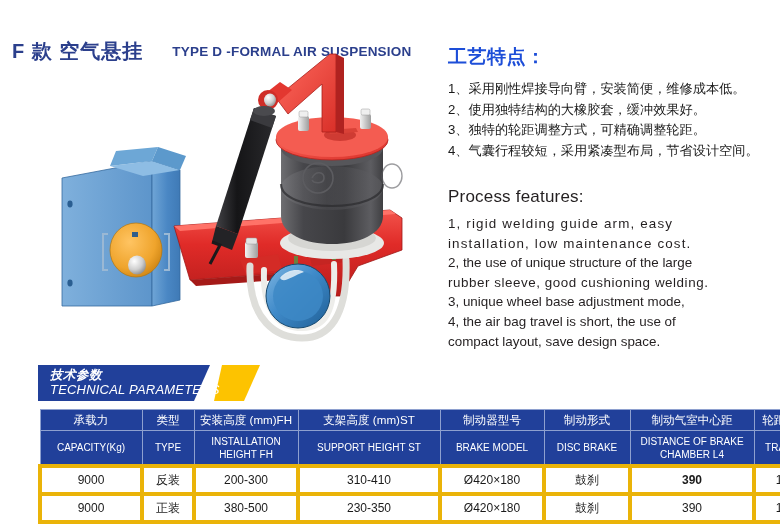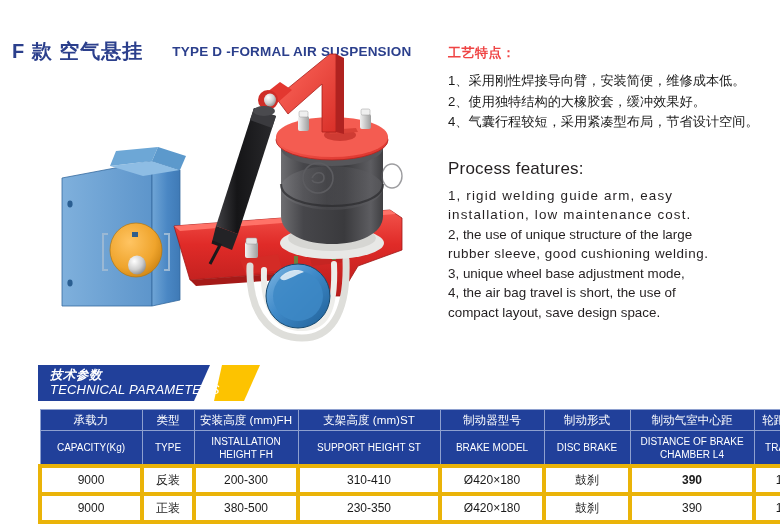--- a/index.html
+++ b/index.html
@@ -18,21 +18,21 @@
   .title-cn{font-size:20px;font-weight:bold;color:#2b3f8c;letter-spacing:1px;white-space:nowrap;}
   .title-en{font-size:13.5px;font-weight:bold;color:#2b3f8c;letter-spacing:.2px;white-space:nowrap;}
 
   
   .product{position:absolute;left:40px;top:38px;width:400px;height:325px;}
   .product svg{display:block;width:100%;height:100%;}
 
   
   .features{position:absolute;left:448px;top:44px;width:326px;}
   .feat-head-cn{
-    font-size:13px;font-weight:bold;color:#ef4444;margin:0 0 9px 0;letter-spacing:.5px;
+    font-size:19px;font-weight:bold;color:#1d4ed8;margin:0 0 9px 0;letter-spacing:.5px;
   }
   .feat-list-cn{margin:0;padding:0;list-style:none;}
   .feat-list-cn li{
     font-size:13.2px;color:#1a1a1a;line-height:20.5px;white-space:nowrap;
   }
   .feat-list-cn li.wrap{white-space:normal;}
 
   .feat-head-en{
     font-size:17px;color:#231f20;margin:26px 0 7px 0;font-weight:normal;letter-spacing:.2px;
   }
@@ -245,20 +245,21 @@
         <ellipse cx="224" cy="73" rx="11" ry="5" fill="#4a4a4e"></ellipse>
       </g>
     </svg>
   </div>
 
   <div class="features">
     <div class="feat-head-cn">工艺特点：</div>
     <ul class="feat-list-cn">
       <li>1、采用刚性焊接导向臂，安装简便，维修成本低。</li>
       <li>2、使用独特结构的大橡胶套，缓冲效果好。</li>
+      <li>3、独特的轮距调整方式，可精确调整轮距。</li>
       <li class="wrap">4、气囊行程较短，采用紧凑型布局，节省设计空间。</li>
     </ul>
 
     <div class="feat-head-en">Process features:</div>
     <ul class="feat-list-en">
       <li class="spread">1, rigid welding guide arm, easy</li>
       <li class="spread">installation, low maintenance cost.</li>
       <li>2, the use of unique structure of the large</li>
       <li class="spread2">rubber sleeve, good cushioning welding.</li>
       <li>3, unique wheel base adjustment mode,</li>

